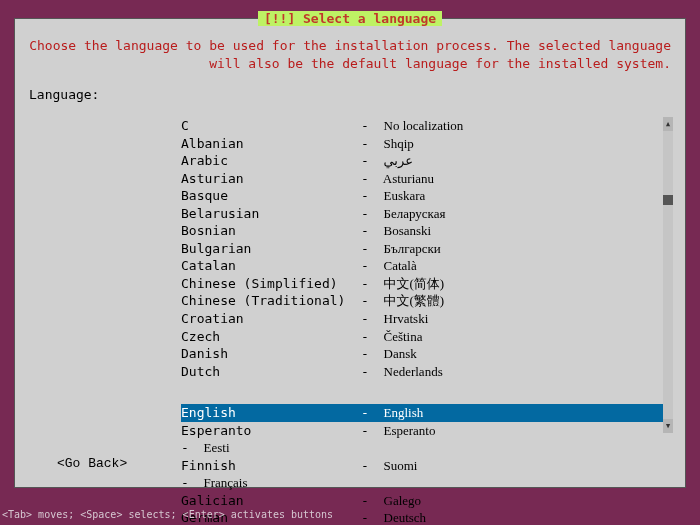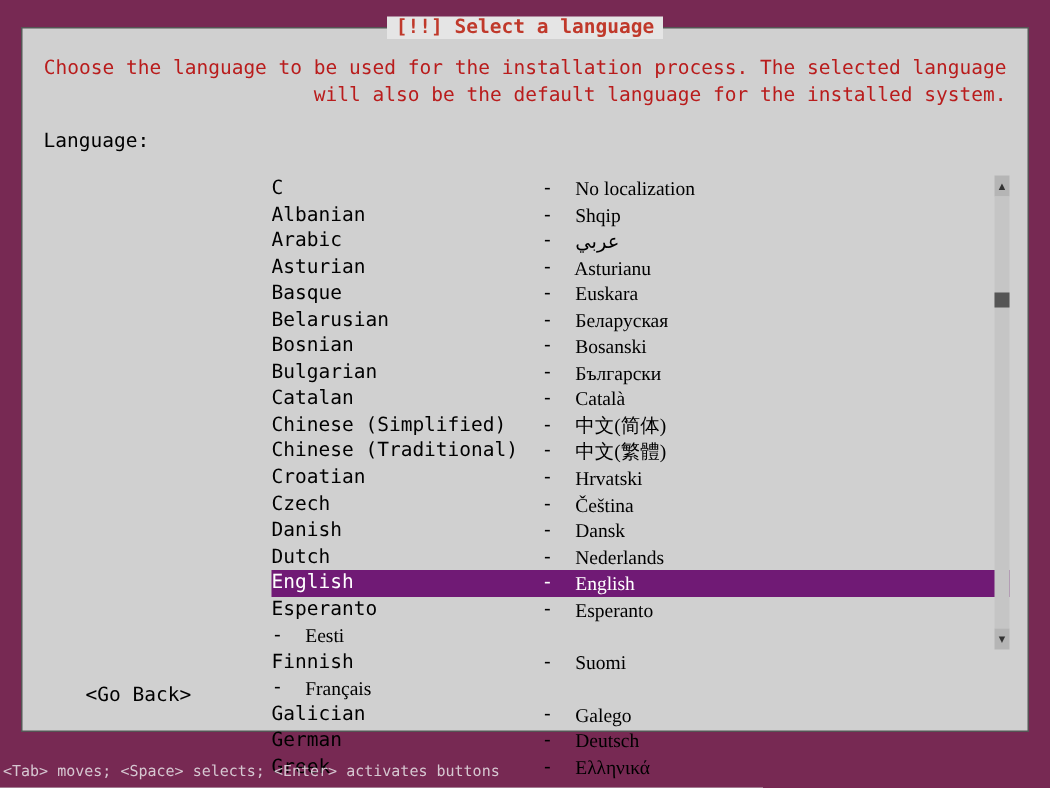--- a/index.html
+++ b/index.html
@@ -24,21 +24,21 @@
     background: #d0d0d0;
     border: 1px solid #555;
   }
   .dialog-title-wrap {
     position: absolute;
     top: -9px;
     width: 100%;
     text-align: center;
   }
   .dialog-title {
-    background: #e5e5e5;
+    background: #bef264;
     padding: 0 6px;
     color: #c0392b;
     font-weight: bold;
   }
   .body-text {
     padding: 18px 14px 0 14px;
     color: #b91c1c;
     text-align: right;
   }
   .lang-label {
@@ -51,22 +51,23 @@
     width: 492px;
     height: 316px;
   }
   .list-row {
     display: flex;
     white-space: pre;
     cursor: pointer;
     padding-right: 4px;
   }
   .list-row.selected {
-    background: #701a75;
+    background: #0369a1;
     color: #fff;
+    margin-top: 24px;
   }
   .col-name { width: 180px; overflow: hidden; }
   .col-sep  { width: 16px; text-align: left; }
   .col-native { flex: 1; font-family: Liberation Serif, serif; }
   .scroll-arrow {
     position: absolute;
     right: 0;
     width: 10px;
     height: 14px;
     background: #b5b5b5;
@@ -91,20 +92,21 @@
     top: 14px;
     bottom: 14px;
     width: 10px;
     background: #c5c5c5;
   }
   .go-back {
     position: absolute;
     bottom: 14px;
     left: 42px;
     cursor: pointer;
+    font-family: Liberation Mono, monospace;
   }
   .footer {
     position: absolute;
     bottom: 4px;
     left: 2px;
     color: #d6c7d1;
     font-size: 10px;
     white-space: pre;
   }
 </style>

